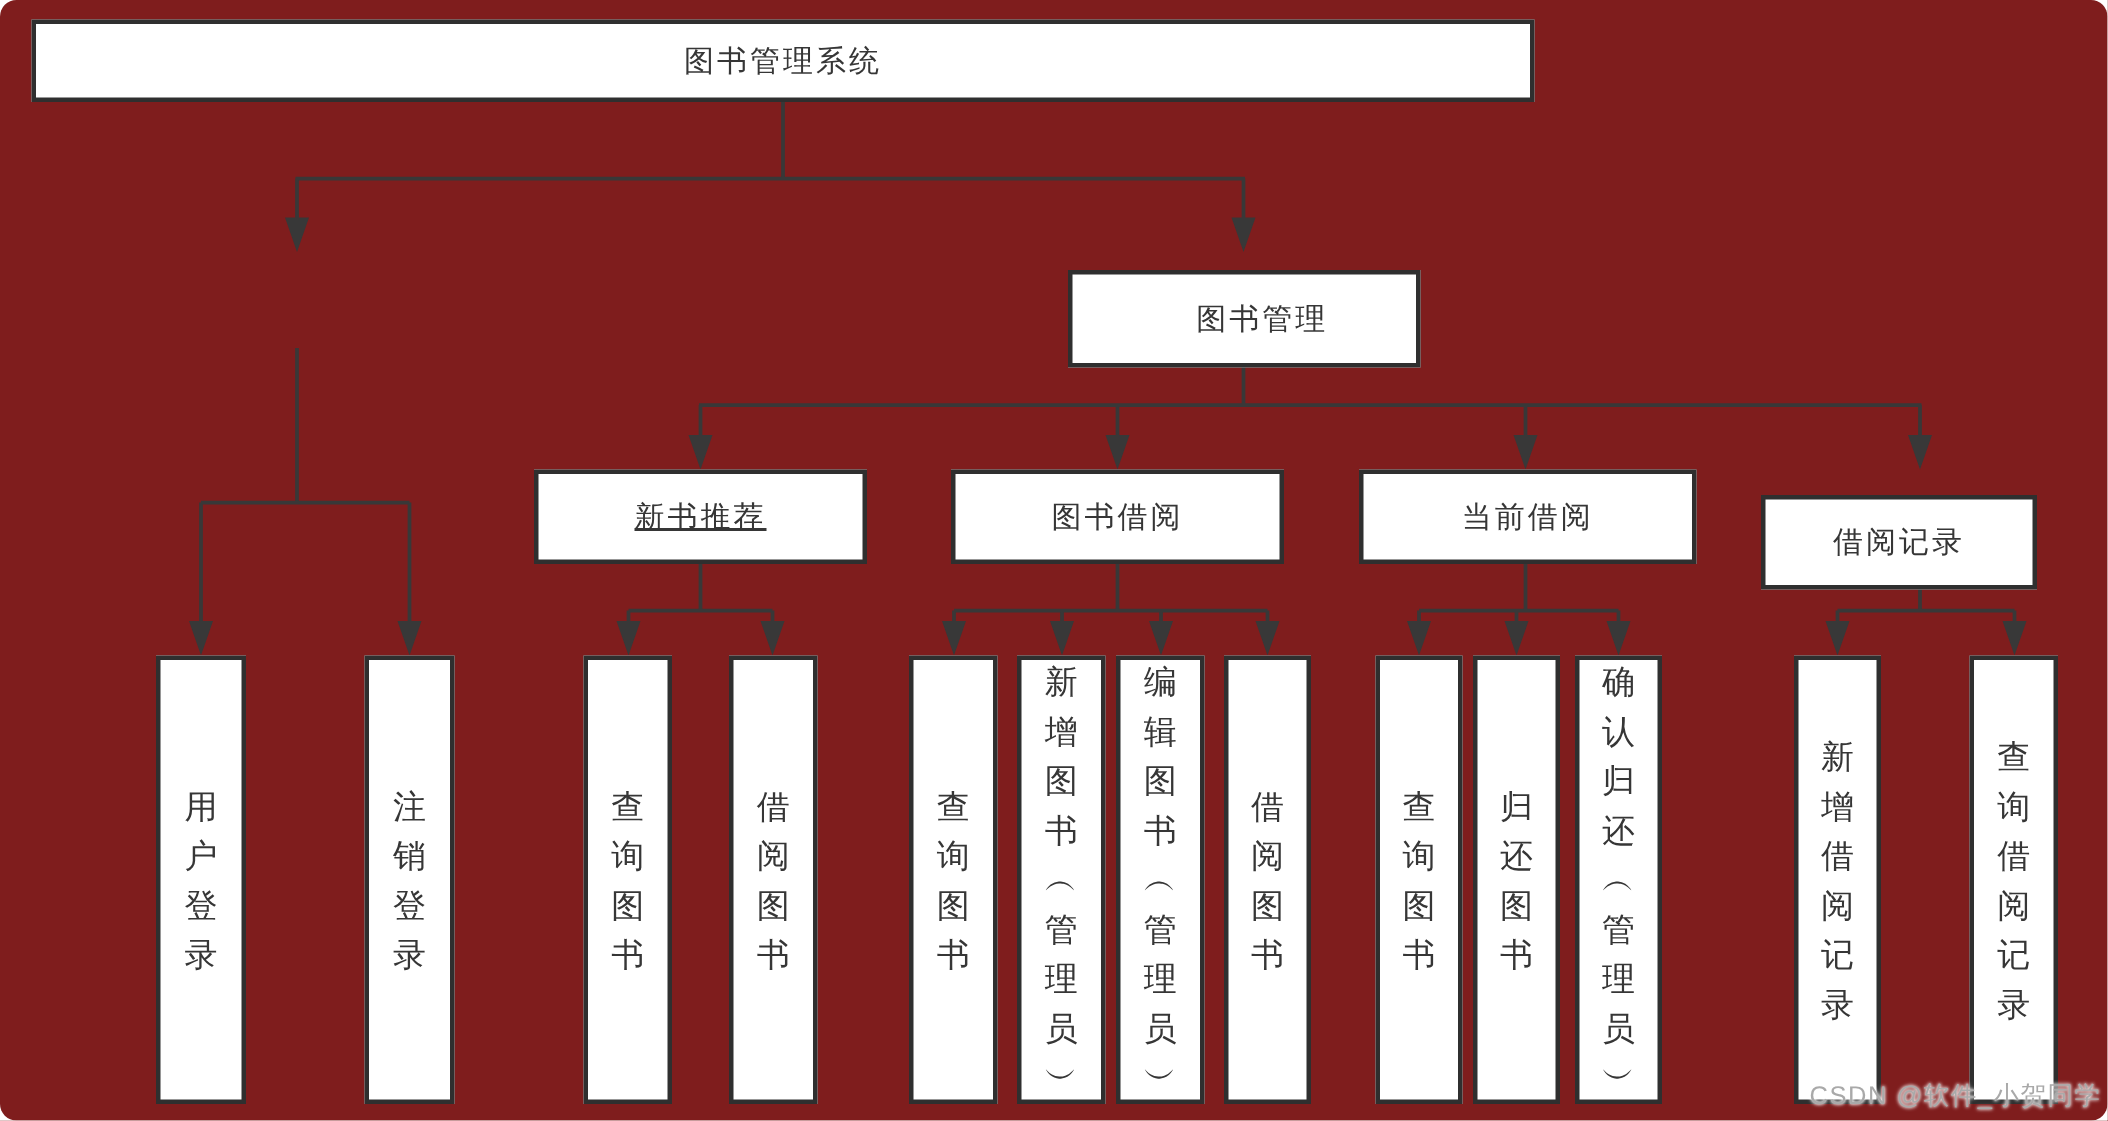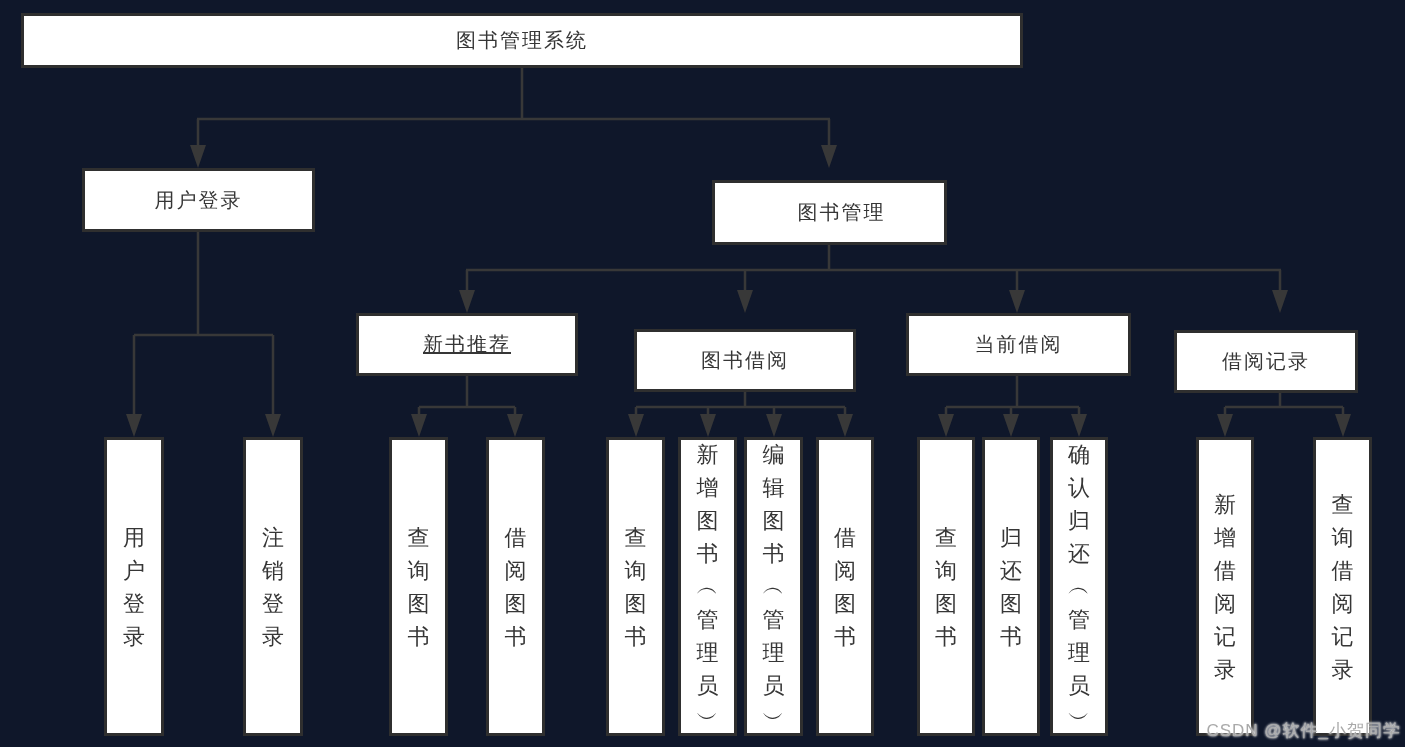--- a/index.html
+++ b/index.html
@@ -1,19 +1,19 @@
 <!DOCTYPE html>
 <html><head>
 <meta charset="utf-8">
 <style>
   html,body{margin:0;padding:0;background:#ffffff;}
   .canvas{
-    position:relative;width:1405px;height:747px;background:#0f172a;
+    position:relative;width:1405px;height:747px;background:#7f1d1d;
     font-family:"Liberation Sans","DejaVu Sans",sans-serif;
-    color:#363636;overflow:hidden;
+    color:#363636;overflow:hidden;border-radius:11px;
   }
   svg.connectors{position:absolute;left:0;top:0;z-index:1;}
   .node{
     position:absolute;background:#ffffff;border:3px solid #2f2f2f;
     display:flex;align-items:center;justify-content:center;
     box-sizing:border-box;z-index:2;
   }
   .hnode{font-size:20px;letter-spacing:2px;}
   .leaf .vtext{
     display:block;white-space:pre;text-align:center;
@@ -65,25 +65,24 @@
       <polygon points="938,414 954,414 946,437"></polygon>
       <polygon points="1003,414 1019,414 1011,437"></polygon>
       <polygon points="1071,414 1087,414 1079,437"></polygon>
       <polygon points="1217,414 1233,414 1225,437"></polygon>
       <polygon points="1335,414 1351,414 1343,437"></polygon>
     </g>
   </svg>
 
   <div class="node hnode" style="left:21px;top:13px;width:1002px;height:55px;">图书管理系统</div>
 
-  <div class="node hnode" style="left:82px;top:168px;width:233px;height:64px;">用户登录</div>
   <div class="node hnode" style="left:712px;top:180px;width:235px;height:65px;padding-left:24px;">图书管理</div>
 
   <div class="node hnode" style="left:356px;top:313px;width:222px;height:63px;text-decoration:underline;">新书推荐</div>
-  <div class="node hnode" style="left:634px;top:313px;width:222px;height:63px;margin-top:16px;">图书借阅</div>
+  <div class="node hnode" style="left:634px;top:313px;width:222px;height:63px;">图书借阅</div>
   <div class="node hnode" style="left:906px;top:313px;width:225px;height:63px;">当前借阅</div>
   <div class="node hnode" style="left:1174px;top:330px;width:184px;height:63px;">借阅记录</div>
 
   <div class="node leaf" style="left:104px;top:437px;width:60px;height:299px;">
     <span class="vtext">用
 户
 登
 录</span>
   </div>
   <div class="node leaf" style="left:243px;top:437px;width:60px;height:299px;">

